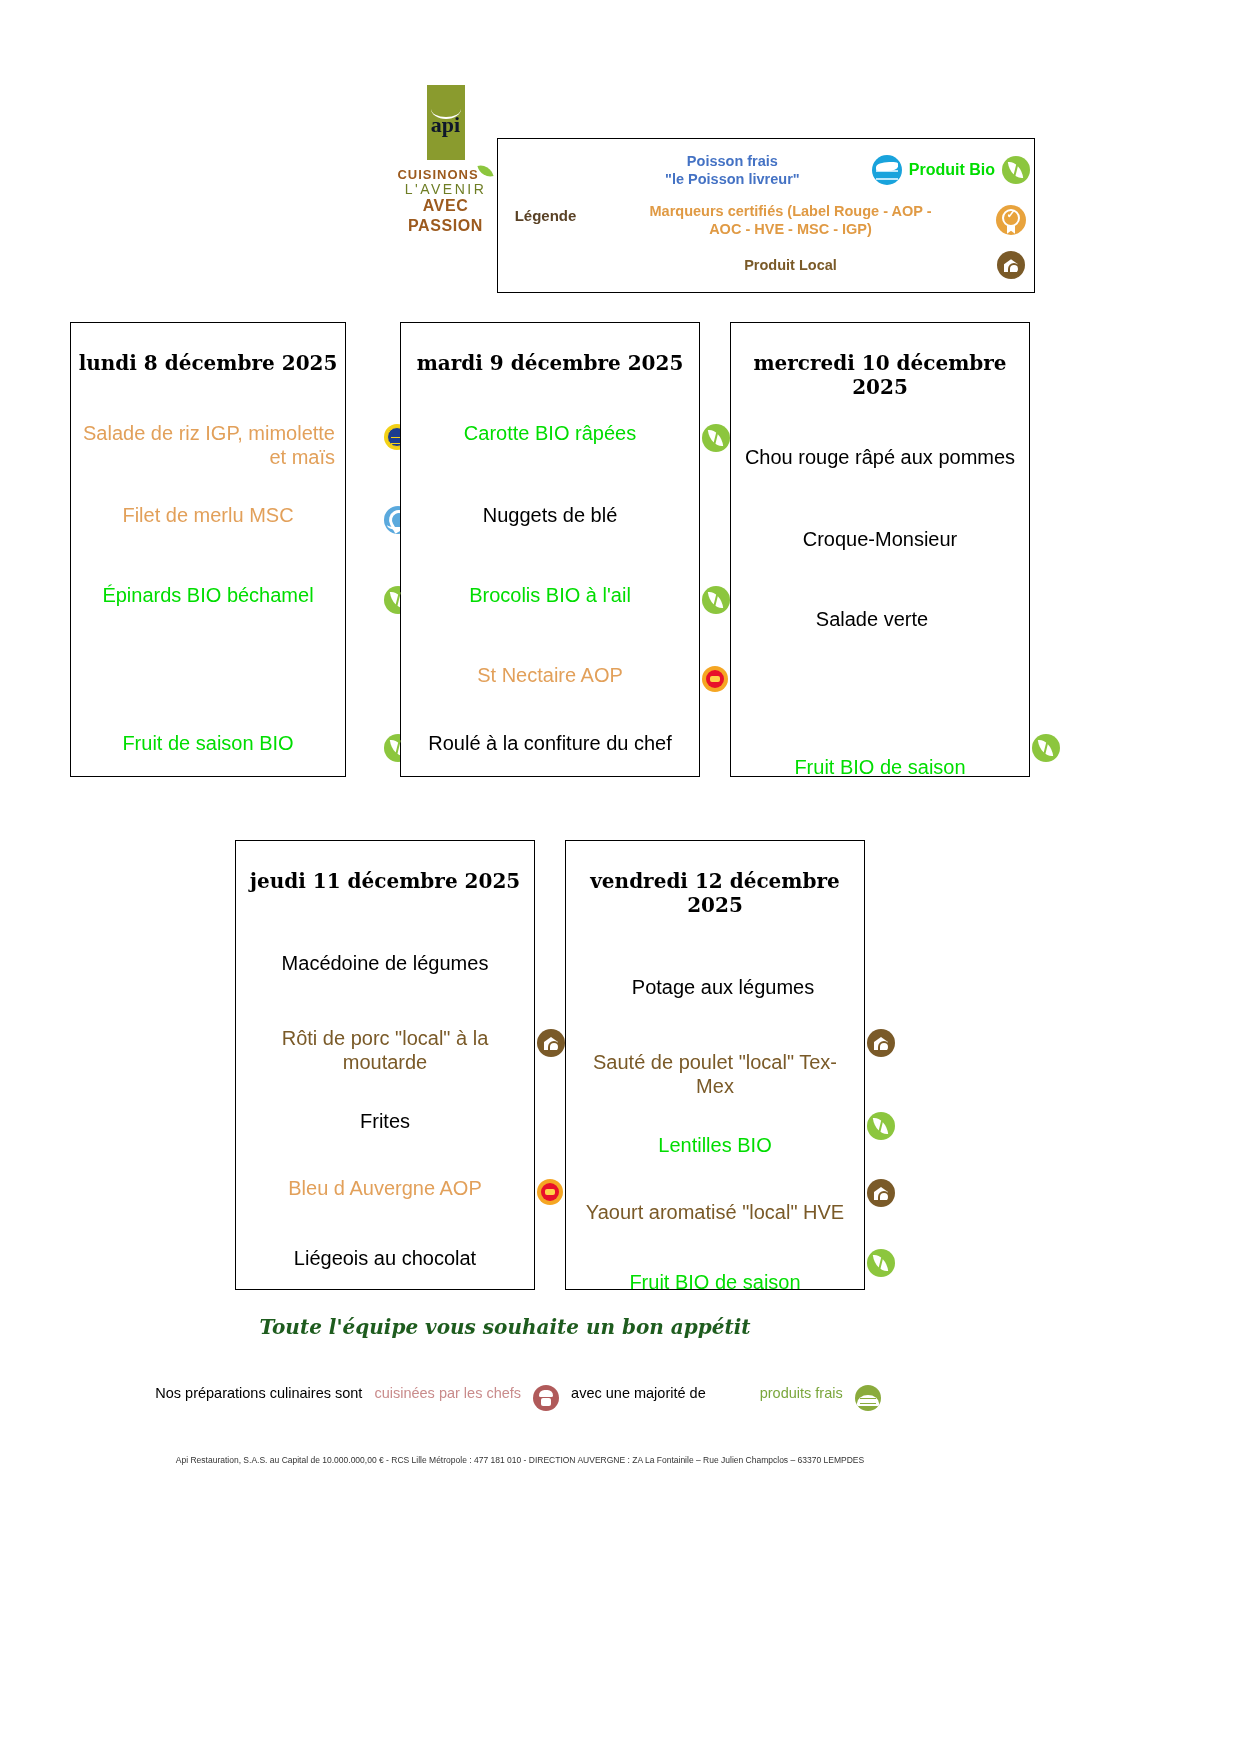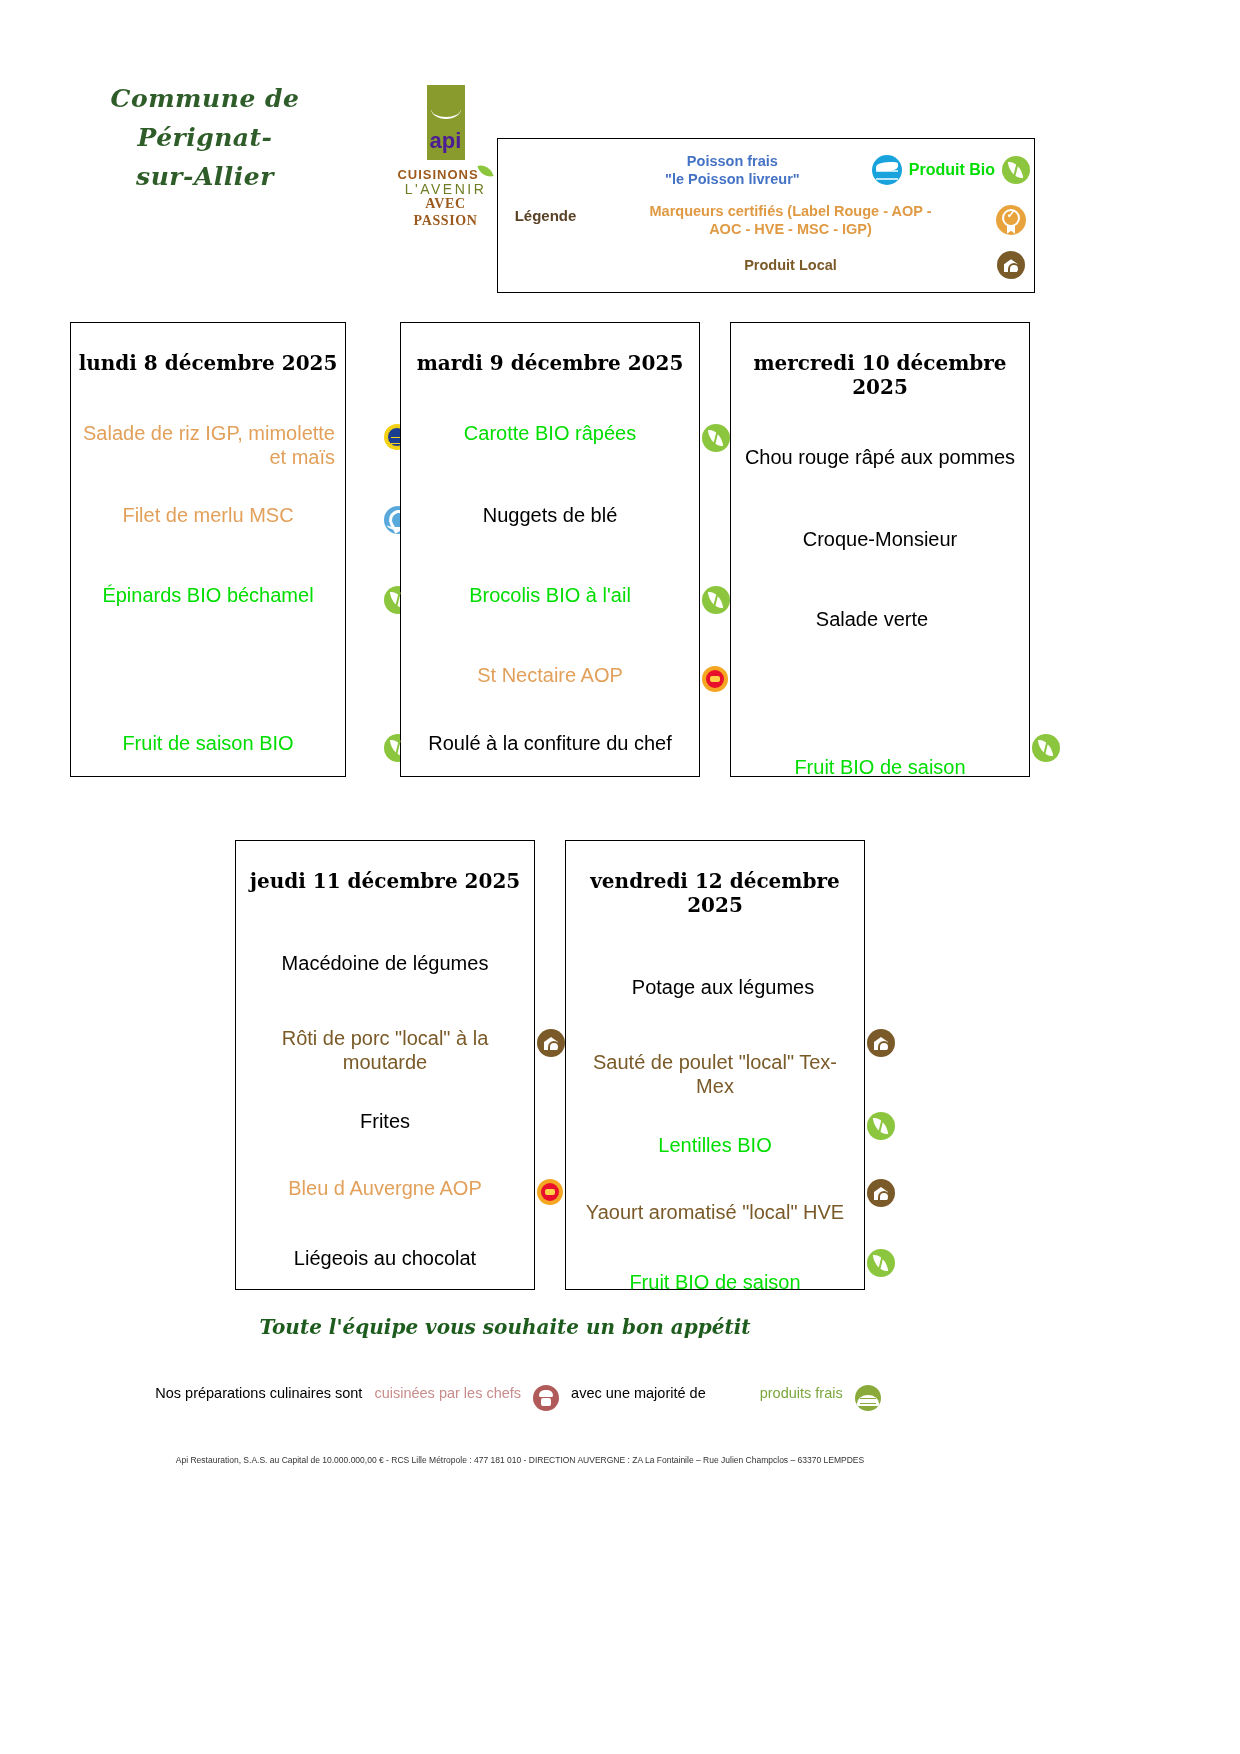--- a/index.html
+++ b/index.html
@@ -22,31 +22,31 @@
     color: #2f5d2a;
     letter-spacing: 0.5px;
   }
 
   .api-logo { position: absolute; left: 393px; top: 25px; width: 105px; text-align: center; }
   .api-mark {
     width: 38px; height: 75px; margin: 0 auto;
     background: #8a9b2e; position: relative; display: block;
   }
   .api-mark .api-word {
-    position: absolute; left: 0; right: 0; bottom: 8px;
-    font-family: Liberation Sans, sans-serif; font-weight: bold;
-    font-size: 22px; color: #4c1d95; text-align: center; line-height: 1;
+    position: absolute; left: 0; right: 0; bottom: 24px;
+    font-family: Liberation Serif, serif; font-weight: bold;
+    font-size: 22px; color: #0f172a; text-align: center; line-height: 1;
   }
   .api-mark .api-swoosh {
     position: absolute; left: 4px; right: 4px; top: 24px; height: 10px;
     border-bottom: 2px solid #ffffff; border-radius: 0 0 50% 50%/0 0 100% 100%;
   }
   .api-tag1 { font-size: 13px; font-weight: bold; color: #9c5a1e; letter-spacing: 1px; margin-top: 4px; line-height: 1.05;}
   .api-tag2 { font-size: 14px; color: #6e7d24; letter-spacing: 2.5px; line-height: 1.05;}
-  .api-tag3 { font-size: 14px; font-weight: bold; color: #9c5a1e; letter-spacing: 0.6px; line-height: 1.2; font-family: Liberation Serif, serif;}
+  .api-tag3 { font-size: 16px; font-weight: bold; color: #9c5a1e; letter-spacing: 0.6px; line-height: 1.2;}
 
   
   .legend {
     position: absolute; left: 497px; top: 78px;
     width: 538px; height: 155px;
     border: 1.5px solid #000;
     background: #fff;
     display: flex; align-items: center;
   }
   .legend-label {
@@ -229,24 +229,20 @@
     text-align: center; font-size: 8.5px; color: #333;
   }
 </style>
 </head>
 <body>
 
 <div class="page">
 
   <div class="header">
 
-    <div class="commune-title">
-      <div>Commune de Pérignat-</div>
-      <div>sur-Allier</div>
-    </div>
 
     <div class="api-logo">
       <div class="api-mark">
         <div class="api-swoosh"></div>
         <div class="api-word">api</div>
       </div>
       <div class="api-tag1">
         <span>CUISINONS</span><span class="leaf-glyph"></span>
       </div>
       <div class="api-tag2">L'AVENIR</div>

